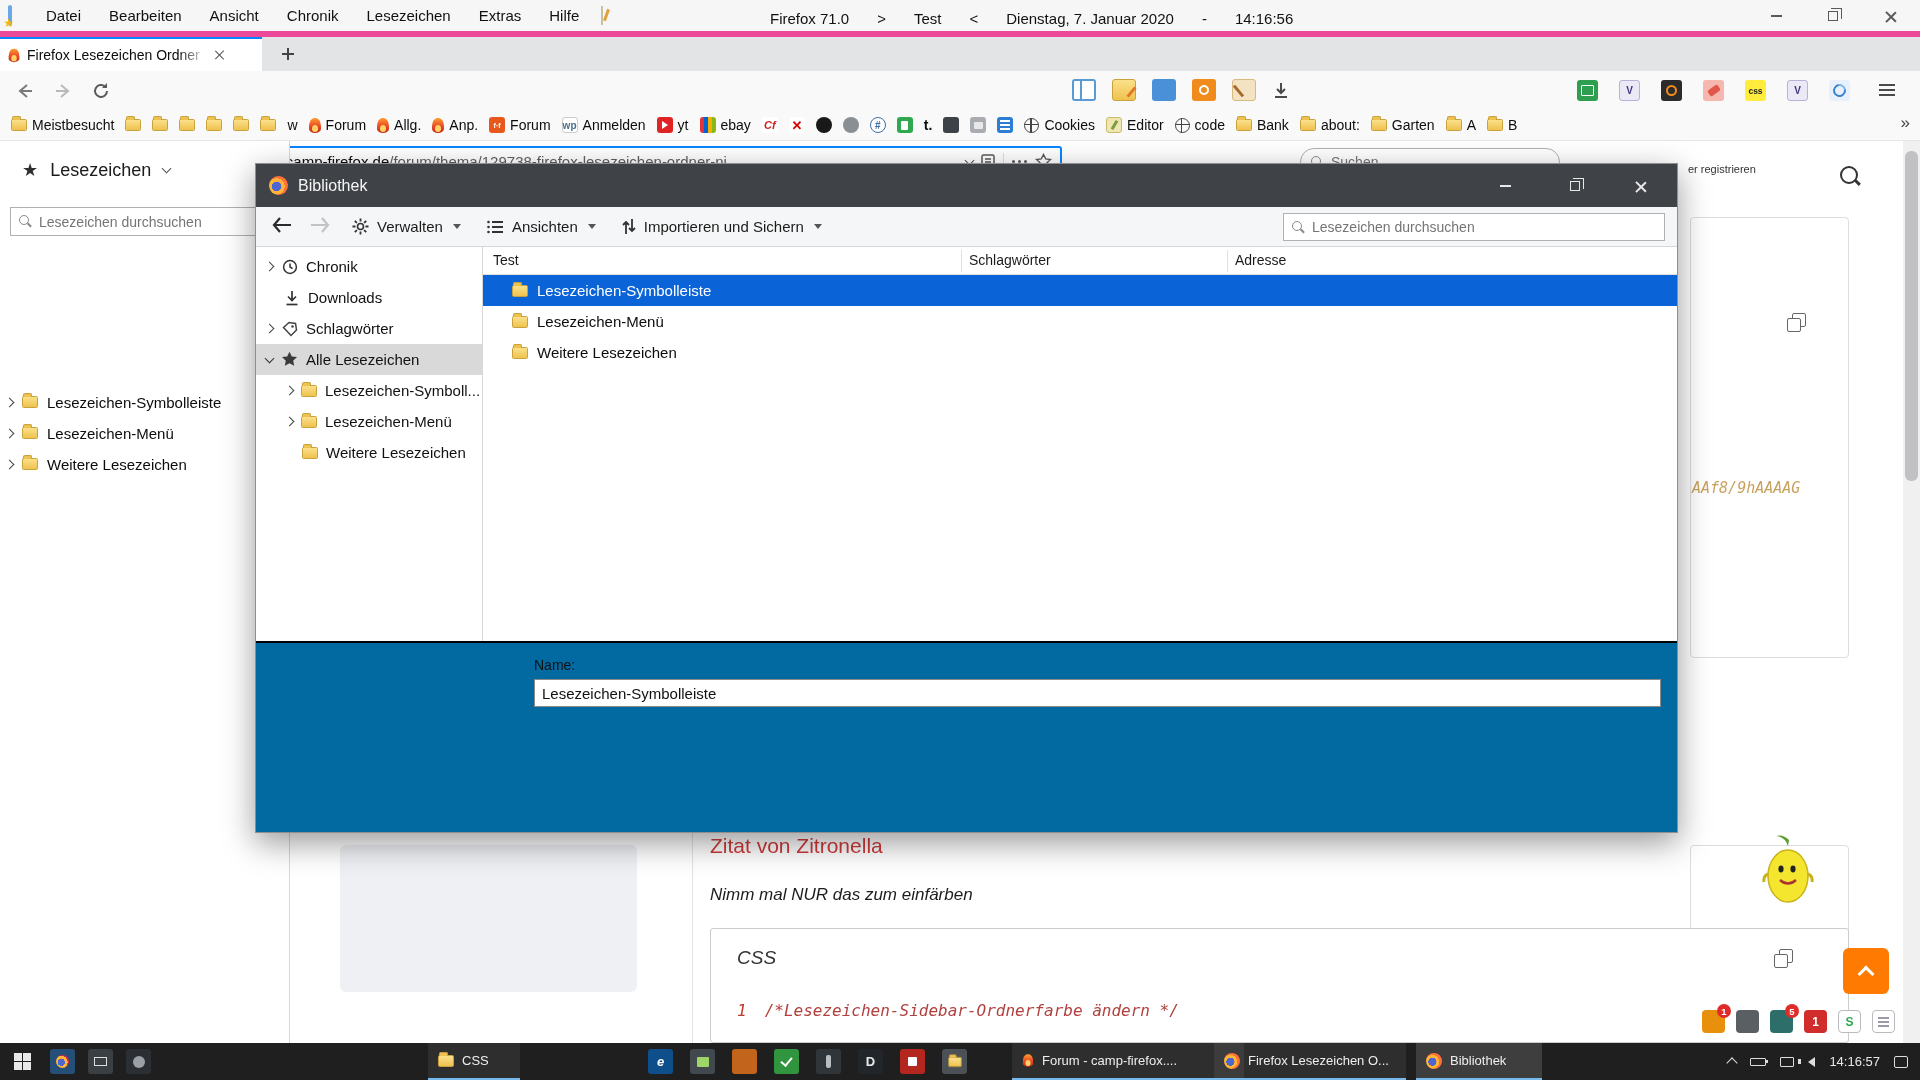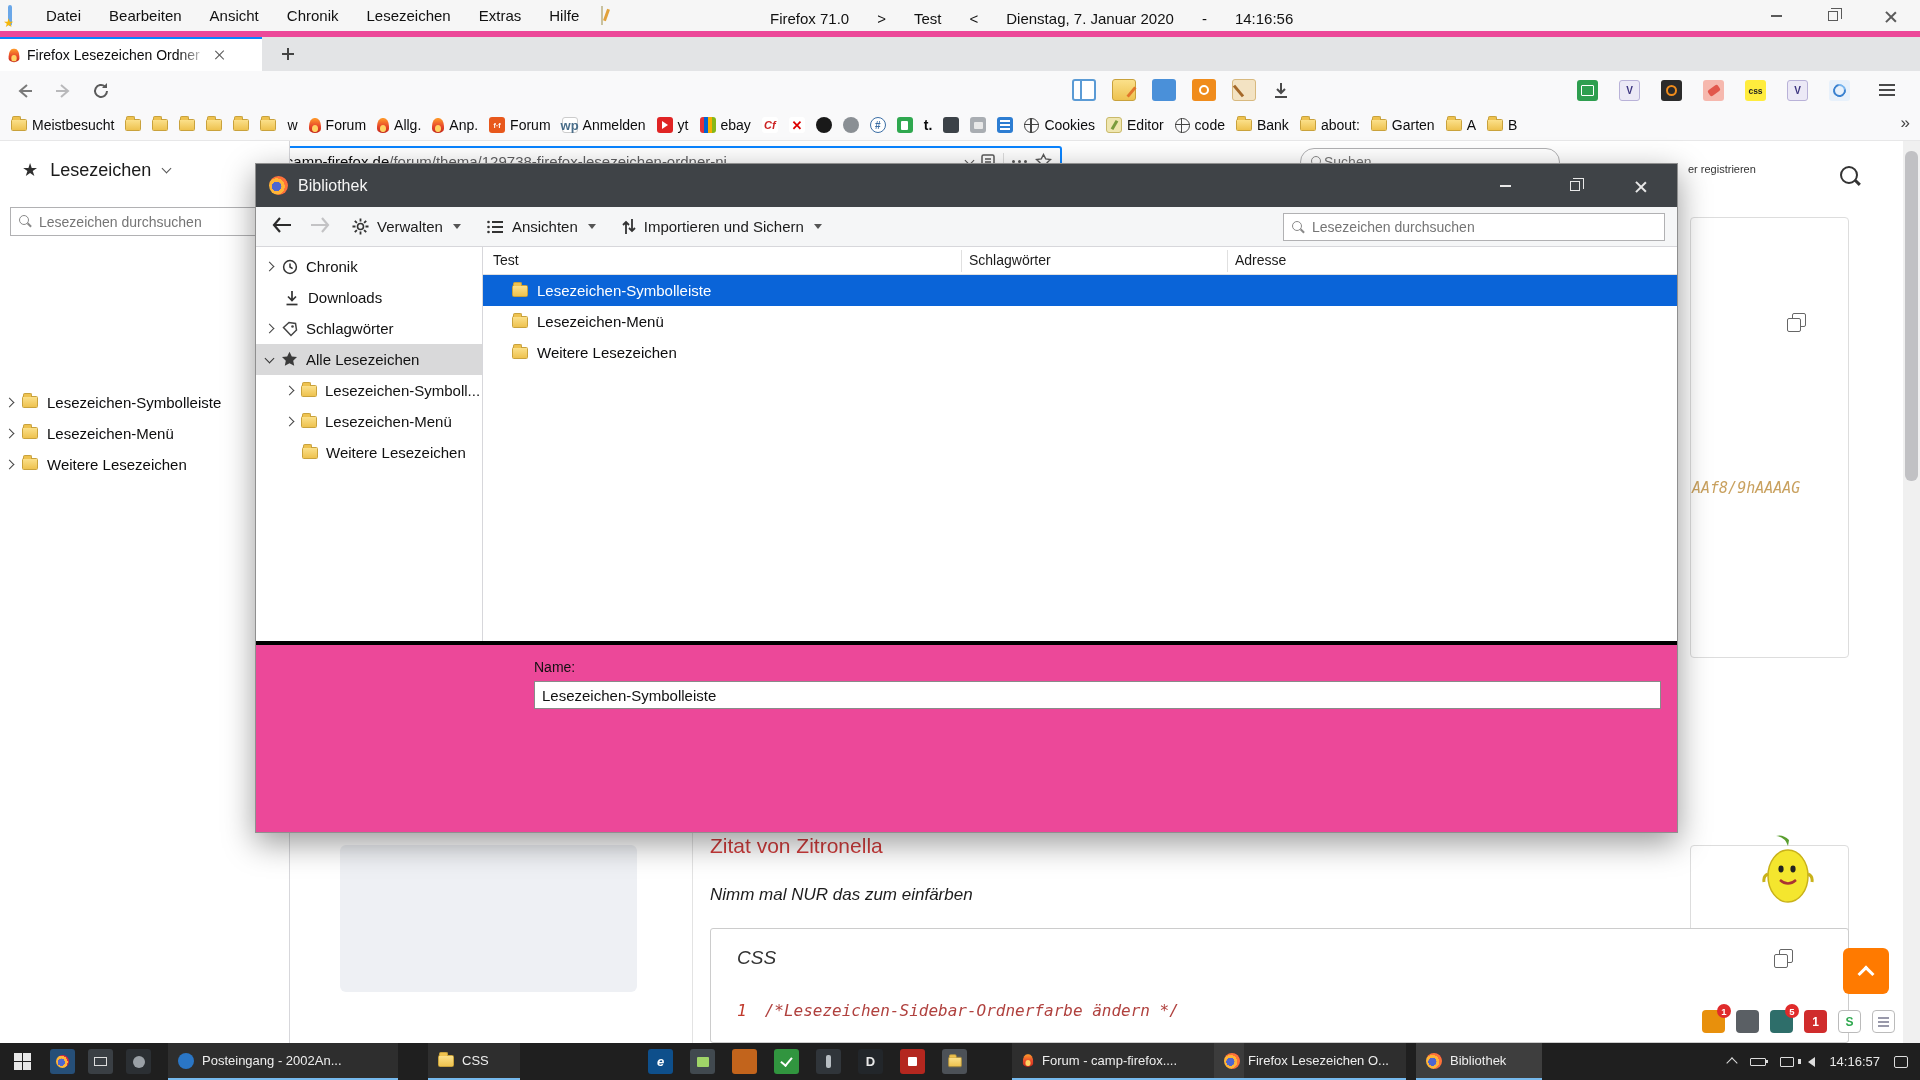--- a/index.html
+++ b/index.html
@@ -42,40 +42,40 @@
   .navbar{position:absolute;left:0;top:71px;width:1920px;height:39px;background:#f9f9fa}
   .navbtn{position:absolute;top:7px;width:26px;height:26px;display:flex;align-items:center;justify-content:center}
   .urlbar{position:absolute;left:122px;top:75px;width:940px;height:31px;background:#fff;border:2px solid #0a84ff;border-radius:3px;display:flex;align-items:center;padding:0 8px;gap:8px}
   .urlinput{flex:1;display:flex;align-items:center;font-size:15px;white-space:nowrap;overflow:hidden}
   .urldim{color:#5f5f61}.urldark{color:#0c0c0d}
   .sep{width:1px;height:18px;background:#ddd}
   .dots{display:flex;gap:2.5px}
   .dots i{width:3.5px;height:3.5px;border-radius:50%;background:#5a5a5a}
   .chev-d{width:7px;height:7px;border-right:1.6px solid #555;border-bottom:1.6px solid #555;transform:rotate(45deg);margin-top:-3px}
   .chev-r{width:7px;height:7px;border-right:1.6px solid #444;border-bottom:1.6px solid #444;transform:rotate(-45deg)}
-  .searchbox{position:absolute;left:1300px;top:77px;width:260px;height:28px;border:1px solid #b1b1b3;border-radius:14px;background:#fff;display:flex;align-items:center;padding:0 10px;}
+  .searchbox{position:absolute;left:1300px;top:77px;width:260px;height:28px;border:1px solid #b1b1b3;border-radius:14px;background:#fff;display:flex;align-items:center;padding:0 10px;gap:7px}
   .searchbox input,.lib-search input{border:none;outline:none;background:transparent;font-family:inherit;font-size:14px;color:#333;width:100%}
   .mag{width:13px;height:13px;position:relative;flex:none}
   .mag::before{content:"";position:absolute;left:0;top:0;width:8px;height:8px;border:1.6px solid #8a8a8a;border-radius:50%}
   .mag::after{content:"";position:absolute;left:8px;top:9px;width:5px;height:1.6px;background:#8a8a8a;transform:rotate(45deg)}
   .exticon{position:absolute;top:9px;width:21px;height:21px;border-radius:3px;display:flex;align-items:center;justify-content:center;font-size:10px;font-weight:bold}
   .burger{position:absolute;left:1879px;top:13px;width:16px;height:12px}
   .burger i{display:block;width:16px;height:2px;background:#4a4a4a;margin-bottom:3px}
 
   
   .tile{position:absolute;top:8px;width:24px;height:22px;border-radius:3px}
 
   
   .bookbar{position:absolute;left:0;top:110px;width:1920px;height:31px;background:#f9f9fa;border-bottom:1px solid #e7e7e8;display:flex;align-items:center;padding:0 6px;gap:1px;overflow:hidden}
   .bm{display:inline-flex;align-items:center;gap:5px;padding:3px 5px;font-size:14px;color:#0c0c0d;white-space:nowrap;border-radius:2px}
   .folder{width:16px;height:12px;background:linear-gradient(#fbe08a,#eec24f);border:1px solid #c9a23c;border-radius:1.5px;position:relative;flex:none}
   .folder::before{content:"";position:absolute;top:-4px;left:0;width:7px;height:3px;background:#eec24f;border:1px solid #c9a23c;border-bottom:none;border-radius:2px 2px 0 0}
   .flame{width:12px;height:15px;background:linear-gradient(180deg,#ff9d2b,#e8482b 55%,#c42b1c);border-radius:6px 6px 7px 7px/10px 10px 5px 5px;position:relative;flex:none}
   .flame::after{content:"";position:absolute;left:3px;bottom:1px;width:6px;height:7px;background:#ffd262;border-radius:50% 50% 45% 45%}
-  .fav{width:16px;height:16px;border-radius:3px;flex:none;display:flex;align-items:center;justify-content:center;font-size:13px;font-weight:bold;color:#fff}
+  .fav{width:16px;height:16px;border-radius:3px;flex:none;display:flex;align-items:center;justify-content:center;font-size:10px;font-weight:bold;color:#fff}
   .globe{width:15px;height:15px;border-radius:50%;border:1.6px solid #444;position:relative;flex:none}
   .globe::before{content:"";position:absolute;left:-1px;right:-1px;top:5px;height:1.4px;background:#444}
   .globe::after{content:"";position:absolute;left:5px;top:-1px;bottom:-1px;width:1.4px;background:#444}
   .bm-ovf{position:absolute;right:10px;top:3px;font-size:17px;color:#444}
 
   
   .sidebar{position:absolute;left:0;top:141px;width:290px;height:902px;background:#fff;border-right:1px solid #d7d7db;z-index:1}
   .sb-head{position:absolute;left:22px;top:18px;display:flex;align-items:center;gap:12px;font-size:18px;color:#1b1b1b}
   .sb-star{font-size:18px;color:#2f2f2f}
   .sb-search{position:absolute;left:10px;top:66px;width:262px;height:29px;border:1px solid #b1b1b3;background:#fff;display:flex;align-items:center;padding:0 8px;gap:7px}
@@ -128,21 +128,21 @@
   .lib-search{position:absolute;right:12px;top:49px;width:382px;height:28px;border:1px solid #b1b1b3;background:#fff;display:flex;align-items:center;padding:0 8px;gap:7px}
   .lib-tree{position:absolute;left:0;top:83px;width:227px;height:394px;background:#fff;border-right:1px solid #d7d7db;overflow:hidden}
   .tree-row{position:absolute;left:0;width:227px;height:31px;display:flex;align-items:center;gap:8px;font-size:15px;color:#111;padding-left:10px}
   .tree-row.sel{background:#d9d9da}
   .tree-ic{width:17px;height:17px;flex:none;display:flex;align-items:center;justify-content:center}
   .lib-list{position:absolute;left:227px;top:83px;right:0;height:394px;background:#fff}
   .lib-cols{position:absolute;left:0;top:0;right:0;height:28px;border-bottom:1px solid #e0e0e0;font-size:14px;color:#1b1b1b}
   .colsep{position:absolute;top:3px;width:1px;height:22px;background:#e0e0e0}
   .lib-row{position:absolute;left:0;right:0;height:31px;display:flex;align-items:center;gap:9px;padding-left:29px;font-size:15px;color:#0c0c0d}
   .lib-row.sel{background:#0a64d8;color:#fff}
-  .lib-detail{position:absolute;left:0;top:477px;right:0;bottom:0;background:#ec4899;border-top:4px solid #000000}
+  .lib-detail{position:absolute;left:0;top:477px;right:0;bottom:0;background:#0369a1;border-top:2px solid #000000}
   .detail-label{position:absolute;left:278px;top:14px;font-size:14px;color:#111;text-decoration:underline dotted 1px transparent}
   .detail-label span{border-bottom:1px dotted transparent}
   .detail-input{position:absolute;left:278px;top:36px;right:16px;height:28px;border:1px solid #8a8a8a;background:#fff;font-family:inherit;font-size:15px;color:#111;padding:0 7px;outline:none}
 
   
   .taskbar{position:absolute;left:0;top:1043px;width:1920px;height:37px;background:#1f1f1f;z-index:10;display:block}
   .tb-ic{position:absolute;top:6px;width:25px;height:25px;border-radius:3px;display:flex;align-items:center;justify-content:center;font-size:13px;font-weight:bold;color:#fff}
   .tb-btn{position:absolute;top:0;height:37px;background:rgba(255,255,255,.07);border-bottom:2px solid #76b9ed;display:flex;align-items:center;gap:8px;padding:0 10px;color:#eee;font-size:13px;white-space:nowrap;overflow:hidden}
   .winlogo{display:grid;grid-template-columns:8px 8px;grid-template-rows:8px 8px;gap:1.5px}
   .winlogo i{background:#e8e8e8}
@@ -657,24 +657,20 @@
       </div>
     <div class="tb-ic" style="left:50px;background:#264f78">
         <span style="width:13px;height:13px;border-radius:50%;background:radial-gradient(circle at 40% 55%,#4f66d0 0 34%,#ffb437 35% 60%,#e3223d 61%)"></span>
       </div>
     <div class="tb-ic" style="left:88px;background:#3a3f44">
         <span style="width:13px;height:9px;border:1.5px solid #ddd"></span>
       </div>
     <div class="tb-ic" style="left:126px;background:#2b2f33">
         <span style="width:12px;height:12px;border-radius:50%;background:#9aa0a6"></span>
       </div>
-    <div class="tb-btn" style="left:168px;width:230px">
-      <span style="width:16px;height:16px;border-radius:50%;background:#2a76c6;flex:none"></span>
-      <span>Posteingang - 2002An...</span>
-    </div>
     <div class="tb-btn" style="left:428px;width:92px">
       <span class="folder"></span>
       <span>CSS</span>
     </div>
     <div class="tb-ic" style="left:648px;background:#0e4f8b;color:#fff;font-style:italic">e</div>
     <div class="tb-ic" style="left:690px;background:#41494f">
         <span style="width:12px;height:10px;background:#9fd468;border-radius:1px"></span>
       </div>
     <div class="tb-ic" style="left:732px;background:#c2641c"></div>
     <div class="tb-ic" style="left:774px;background:#31953f">

